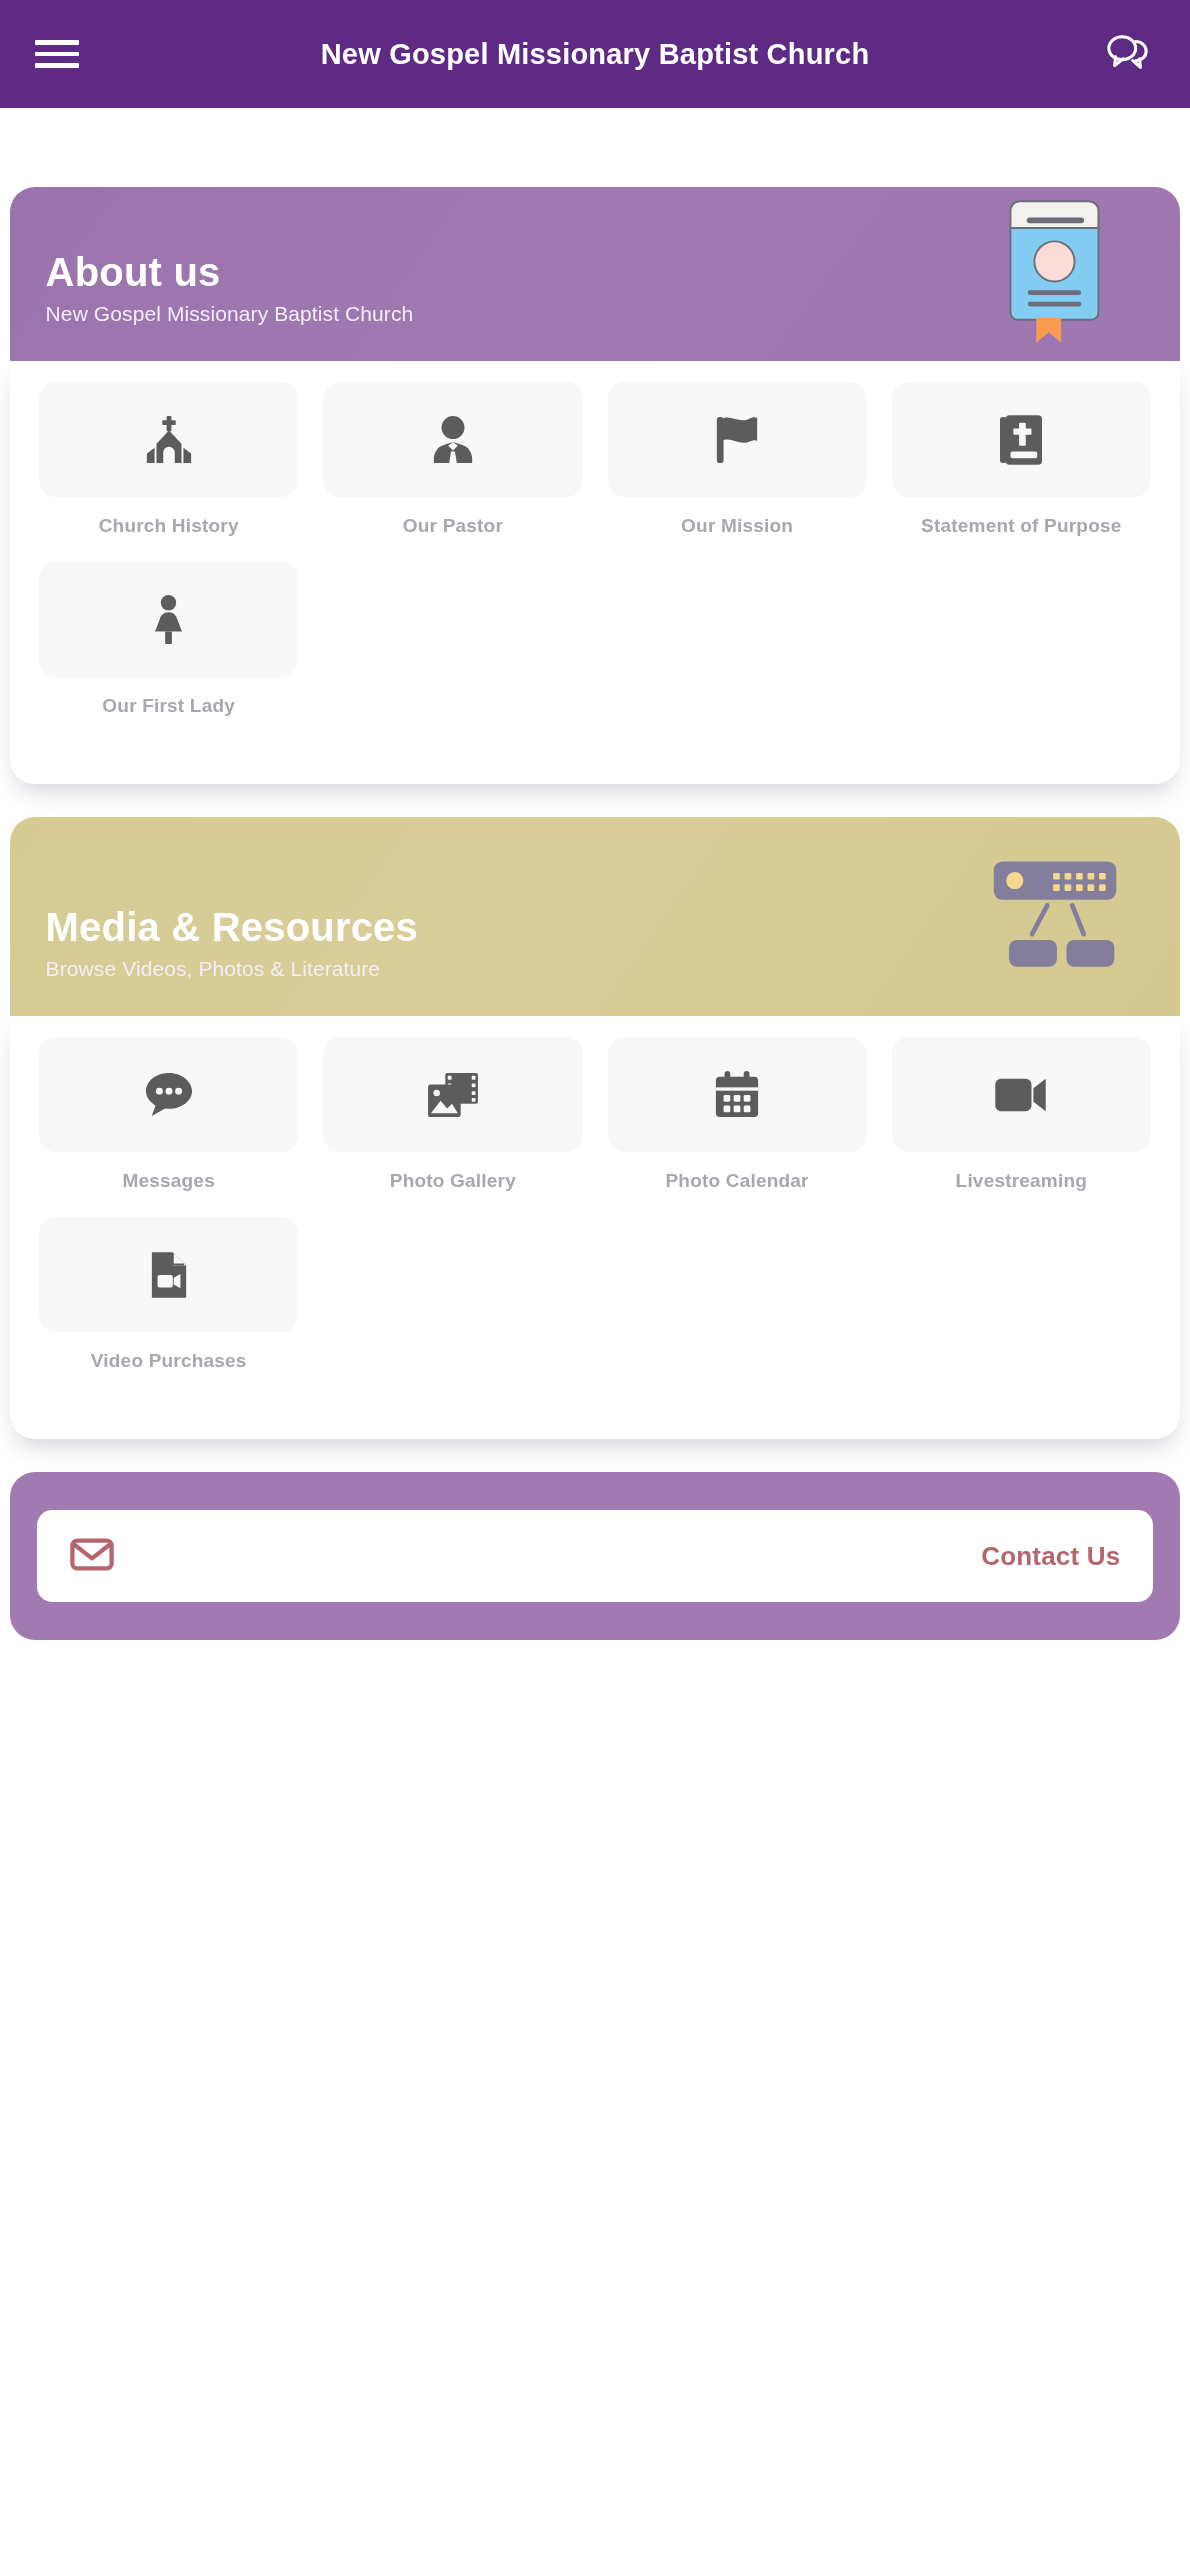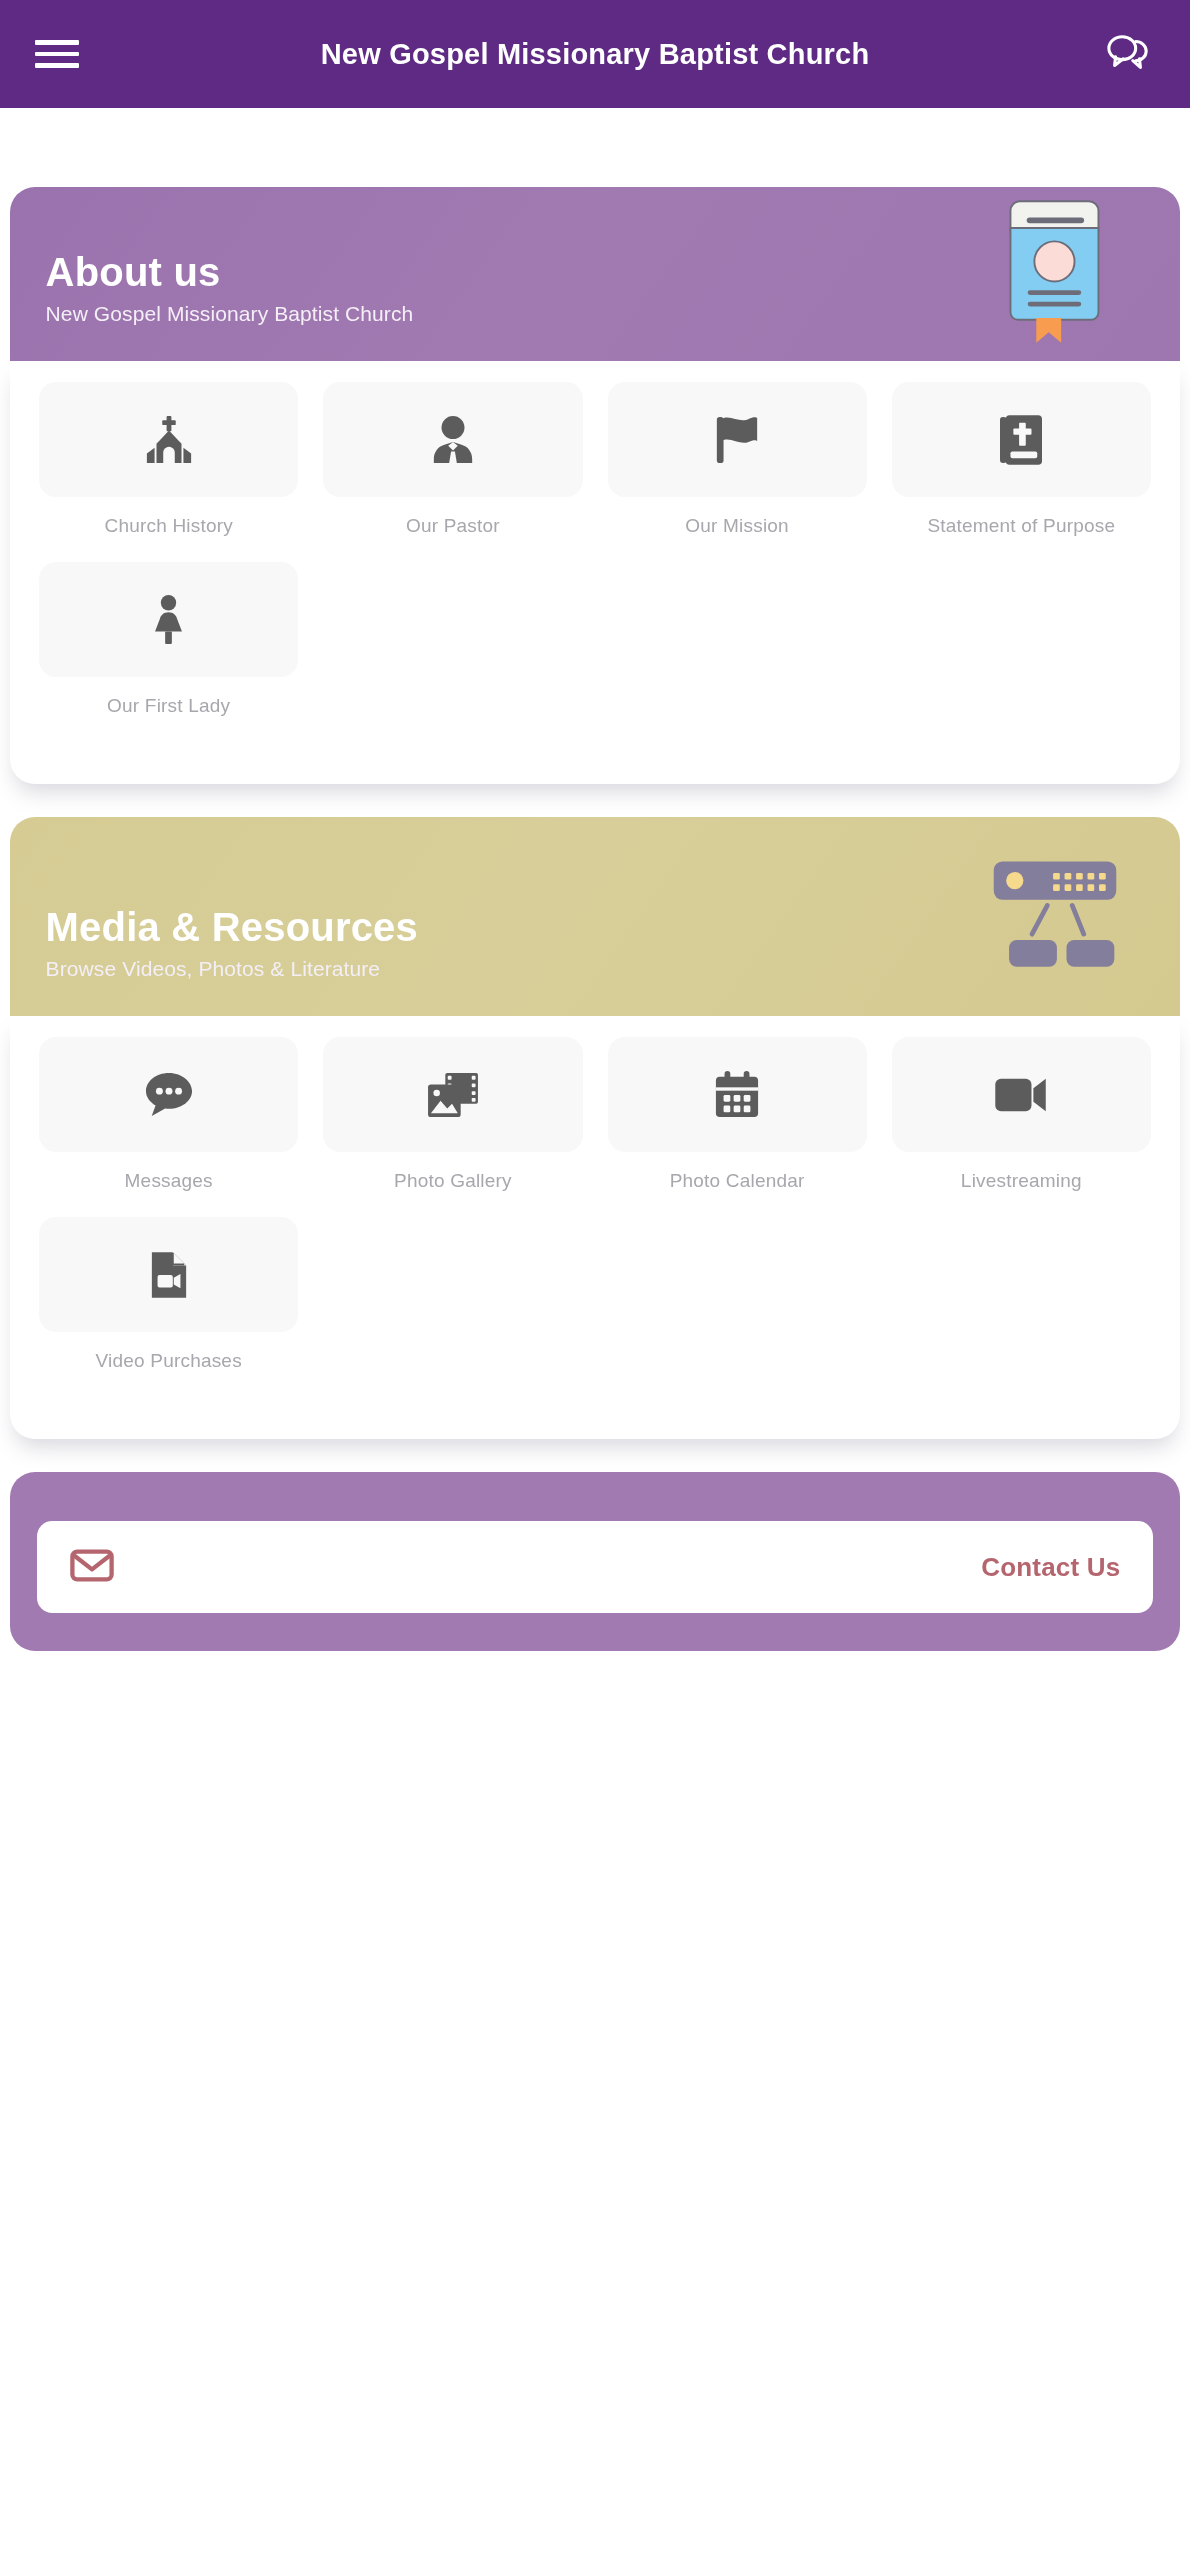--- a/index.html
+++ b/index.html
@@ -114,20 +114,21 @@
   .card{
     background:#ffffff;
     border-radius:0 0 25px 25px;
     box-shadow:0 13.4px 21px -5.7px rgba(120,120,140,0.28);
     padding:21px 17px 42px 17px;
   }
 
   .grid{
     display:flex;
     flex-wrap:wrap;
+    font-weight:bold;
   }
   .tile{
     width:25%;
     padding:0 12.5px;
     margin-bottom:25px;
     cursor:pointer;
   }
   .tile-box{
     height:115px;
     background:#f8f8f9;
@@ -153,21 +154,20 @@
   }
   .contact-btn{
     background:#ffffff;
     border-radius:15.3px;
     height:92px;
     display:flex;
     align-items:center;
     justify-content:space-between;
     padding:0 33px;
     cursor:pointer;
-    margin-top:11px;
   }
   .contact-label{
     color:#b5656e;
     font-size:26px;
     font-weight:bold;
     letter-spacing:0.2px;
   }
 </style>
 </head>
 <body>

